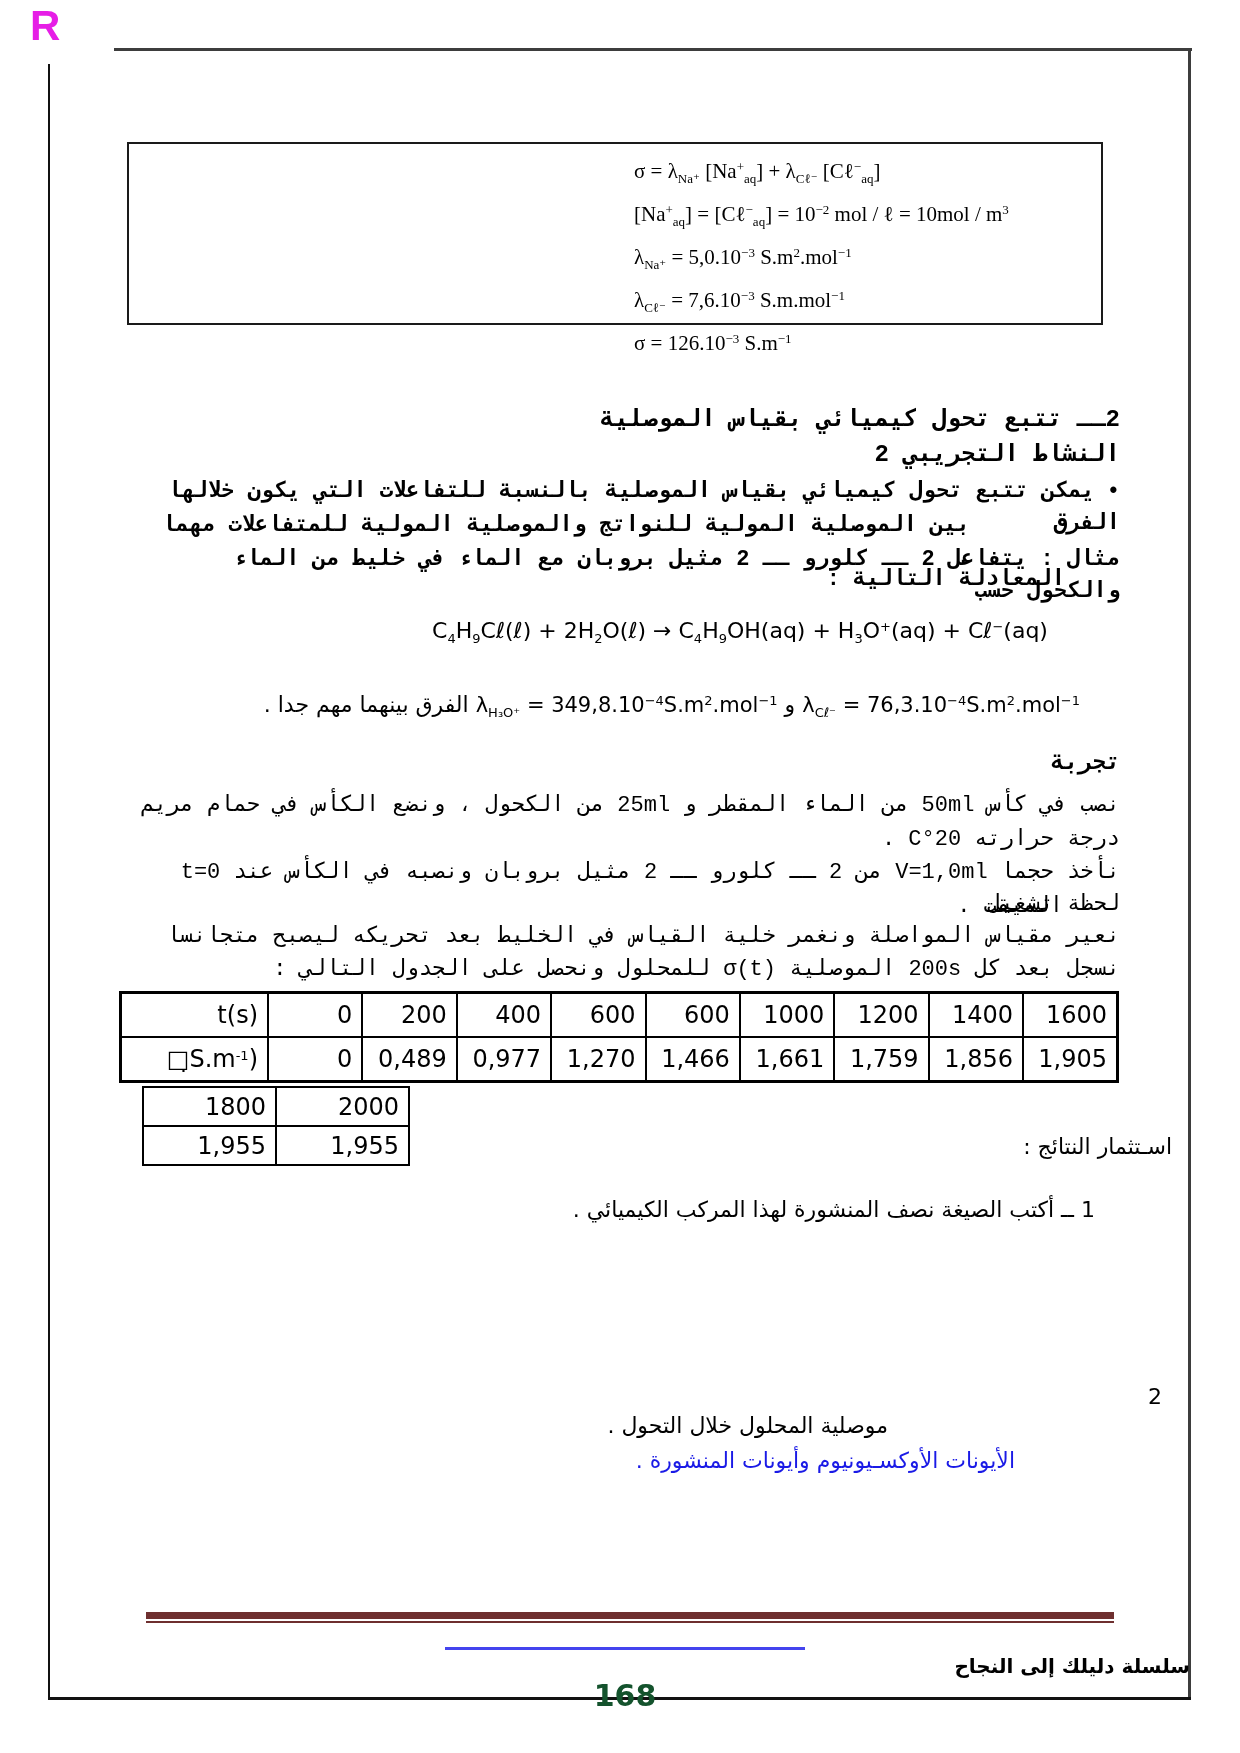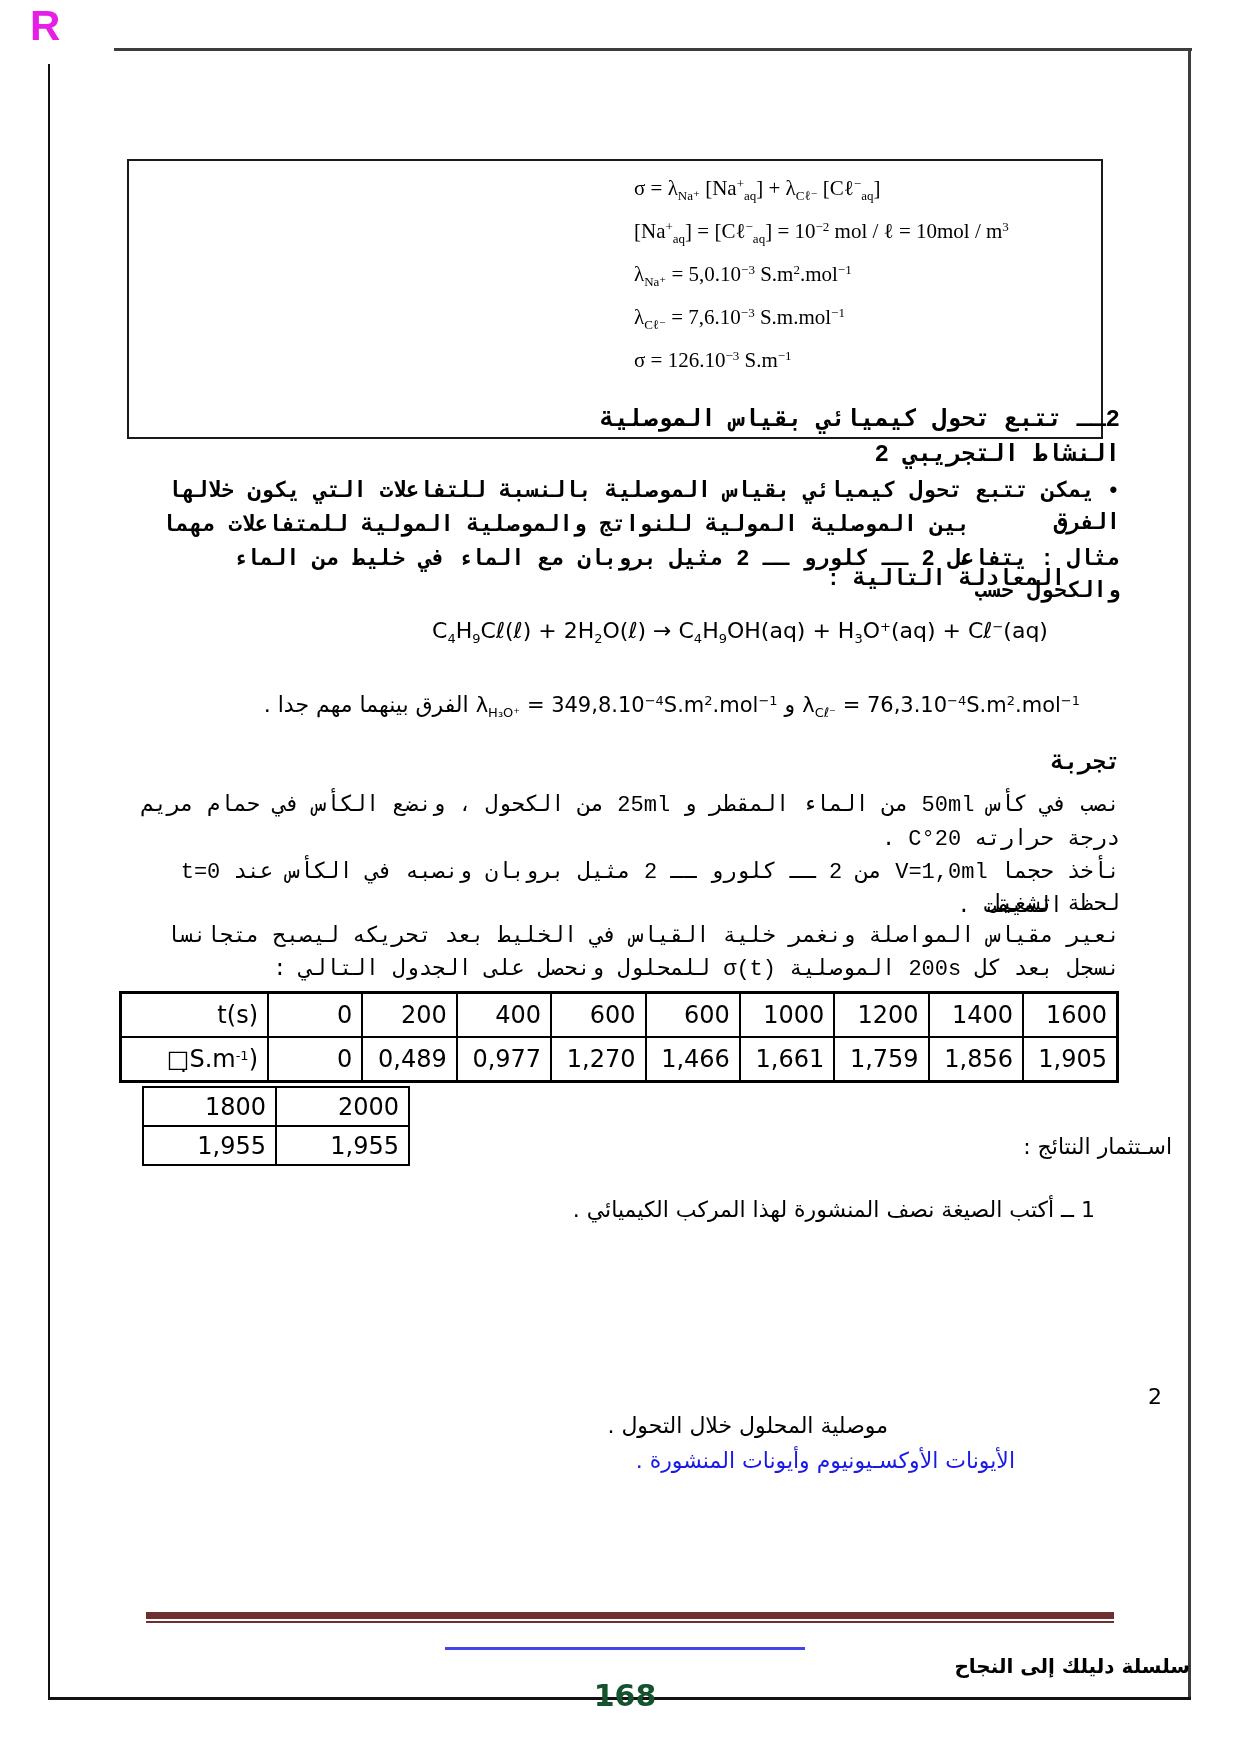--- a/index.html
+++ b/index.html
@@ -2,21 +2,21 @@
 <html><head>
 <meta charset="utf-8">
 <style>
   html,body{margin:0;padding:0;background:#ffffff;}
   .page{position:relative;width:1240px;height:1753px;background:#fff;overflow:hidden;
         font-family:"DejaVu Sans",sans-serif;color:#000;}
   .rule{position:absolute;}
   .logo{position:absolute;left:30px;top:2px;font-family:"Liberation Sans","DejaVu Sans",sans-serif;
         font-weight:bold;font-size:42px;color:#e61ee6;}
   
-  .fbox{position:absolute;left:127px;top:159px;width:976px;height:280px;border:2px solid #1a1a1a;box-sizing:border-box;}
+  .fbox{position:absolute;left:127px;top:142px;width:976px;height:183px;border:2px solid #1a1a1a;box-sizing:border-box;}
   .fbox-inner{margin-left:505px;padding-top:6px;}
   .formula{font-family:"Liberation Serif","DejaVu Serif",serif;font-size:21px;line-height:43px;
            white-space:nowrap;direction:ltr;text-align:left;}
   sub,sup{font-size:13px;line-height:0;}
   sup{vertical-align:7px;}
   sub{vertical-align:-5px;}
   
   .line{position:absolute;left:140px;right:120px;direction:rtl;text-align:right;
         font-size:22px;line-height:32px;font-family:Liberation Mono, monospace;}
   .b{font-weight:bold;}

